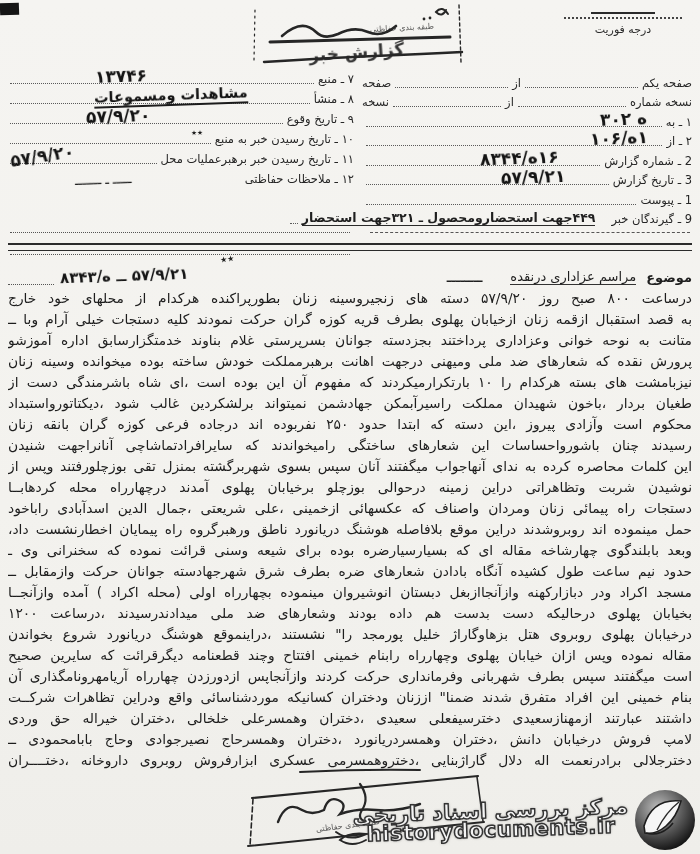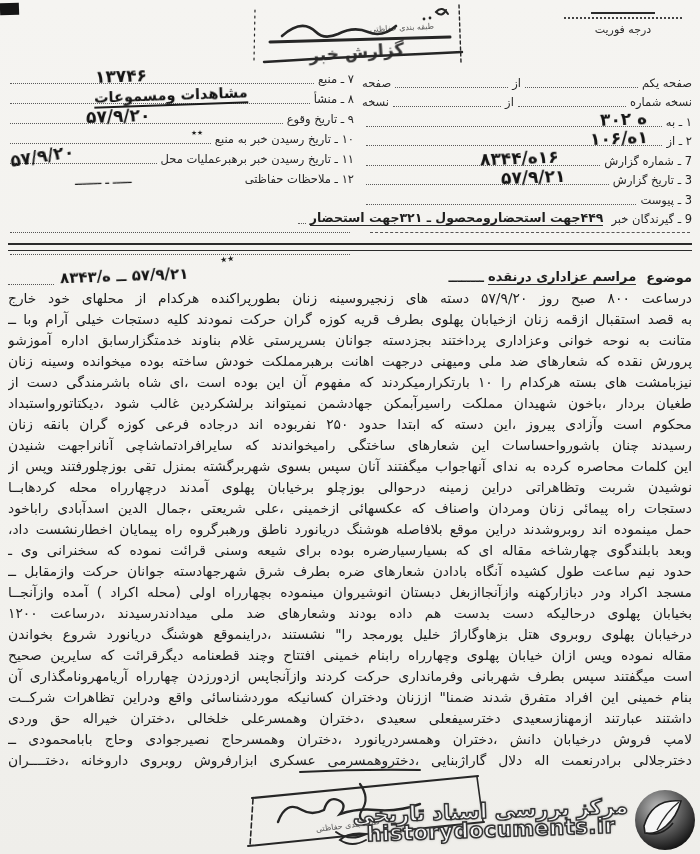--- a/index.html
+++ b/index.html
@@ -44,21 +44,21 @@
   .typedval{white-space:nowrap;font-size:12.5px;font-weight:bold;border-bottom:1.5px solid #2a2a2a;filter:blur(.15px);}
   .sep-line{position:absolute;border-top:1.5px dashed #555;}
   .sep-l1{left:10px;width:340px;top:254px;border-top-style:dotted;}
   .sep-l2{left:10px;width:340px;top:232px;border-top-style:dotted;}
   .sep-r1{right:10px;width:320px;top:232px;}
   
   .double-rule{position:absolute;left:8px;right:8px;top:243px;height:5px;border-top:2px solid #2b2b2b;border-bottom:1.5px solid #2b2b2b;}
   
   .subject{position:absolute;left:8px;right:8px;top:263px;display:flex;align-items:flex-end;height:22px;font-size:13px;}
   .slabel{font-weight:bold;filter:blur(.2px);}
-  .stext{margin-right:10px;font-weight:bold;border-bottom:1.5px solid #333;filter:blur(.25px);}
+  .stext{margin-right:10px;font-weight:normal;border-bottom:1.5px solid #333;filter:blur(.25px);margin-left:24px;}
   .strail{margin-right:4px;font-weight:bold;margin-left:32px;}
   .sspace{flex:1;}
   .sref{font-size:15px;letter-spacing:1px;}
   .enddots{width:46px;border-bottom:1.5px dotted #555;height:12px;margin-right:6px;}
   .smark{position:absolute;left:212px;top:-12px;font-size:13px;font-weight:bold;transform:rotate(-8deg);}
   
   .report-body{position:absolute;left:8px;right:8px;top:288px;}
   .bline{height:21px;line-height:21px;overflow:hidden;text-align:justify;text-align-last:justify;
          font-size:13.8px;color:#1d1d1d;white-space:normal;word-spacing:1px;filter:blur(.15px);}
   
@@ -122,38 +122,38 @@
         <span class="hand h-lg at-right">ه ۳۰۲</span>
       </span>
     </div>
     <div class="frow">
       <span class="flabel">۲ ـ از</span>
       <span class="fill">
         <span class="hand h-lg at-right">۱ه/۱۰۶</span>
       </span>
     </div>
     <div class="frow">
-      <span class="flabel">7 ـ شماره گزارش</span>
+      <span class="flabel">2 ـ شماره گزارش</span>
       <span class="fill">
         <span class="hand h-lg at-mid">۱۶ه/۸۳۴۴</span>
       </span>
     </div>
     <div class="frow">
       <span class="flabel">3 ـ تاریخ گزارش</span>
       <span class="fill">
         <span class="hand h-lg at-mid">۵۷/۹/۲۱</span>
       </span>
     </div>
     <div class="frow">
-      <span class="flabel">3 ـ پیوست</span>
+      <span class="flabel">1 ـ پیوست</span>
       <span class="fill"></span>
     </div>
     <div class="frow">
       <span class="flabel">9 ـ گیرندگان خبر</span>
-      <span class="typedval" style="margin-right:8px">۴۴۹جهت استحضارومحصول ـ ۳۲۱جهت استحضار</span>
+      <span class="typedval" style="margin-right:16px">۴۴۹جهت استحضارومحصول ـ ۳۲۱جهت استحضار</span>
       <span class="fill"></span>
     </div>
   </div>
 
   <div class="col col-left">
     <div class="frow">
       <span class="flabel">۷ ـ منبع</span>
       <span class="fill">
         <span class="hand h-lg at-center">۱۳۷۴۶</span>
       </span>

